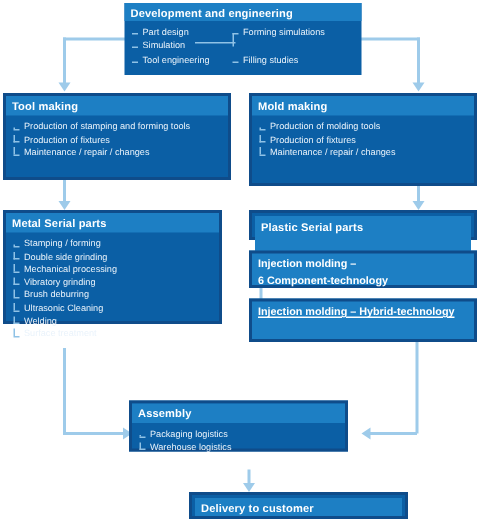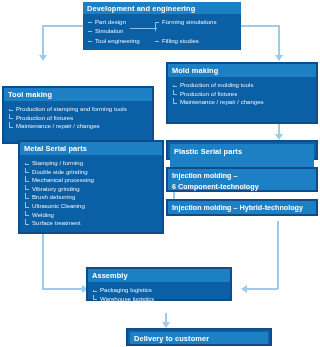--- a/index.html
+++ b/index.html
@@ -136,39 +136,39 @@
         <li>Simulation</li>
         <li>Tool engineering</li>
       </ul>
       <ul class="tcol tcolB">
         <li>Forming simulations</li>
         <li style="margin-top:9.4px;">Filling studies</li>
       </ul>
     </div>
   </div>
 
-  <div class="box framed" style="left:2px;top:62px;width:152px;height:58px;margin-top:24px;">
+  <div class="box framed" style="left:2px;top:62px;width:152px;height:58px;">
     <div class="hdr">Tool making</div>
     <ul class="blist">
       <li>Production of stamping and forming tools</li>
       <li>Production of fixtures</li>
       <li>Maintenance / repair / changes</li>
     </ul>
   </div>
 
   <div class="box framed" style="left:166px;top:62px;width:152px;height:62px;">
     <div class="hdr">Mold making</div>
     <ul class="blist">
       <li>Production of molding tools</li>
       <li>Production of fixtures</li>
       <li>Maintenance / repair / changes</li>
     </ul>
   </div>
 
-  <div class="box framed" style="left:18px;top:140px;width:146px;height:94px;">
+  <div class="box framed" style="left:2px;top:140px;width:146px;height:76px;">
     <div class="hdr">Metal Serial parts</div>
     <ul class="blist">
       <li>Stamping / forming</li>
       <li>Double side grinding</li>
       <li>Mechanical processing</li>
       <li>Vibratory grinding</li>
       <li>Brush deburring</li>
       <li>Ultrasonic Cleaning</li>
       <li>Welding</li>
       <li>Surface treatment</li>
@@ -177,21 +177,21 @@
 
   <div class="box framed" style="left:166px;top:140px;width:152px;height:20px;padding:2px;">
     <div class="hdr" style="height:28px;line-height:13px;">Plastic Serial parts</div>
   </div>
 
   <div class="subbox" style="left:166px;top:167px;width:152px;height:25px;">
     <span>Injection molding –</span><br>
     <span>6 Component-technology</span>
   </div>
 
-  <div class="subbox" style="left:166px;top:199px;width:152px;height:17px;">
+  <div class="subbox" style="left:166px;top:199px;width:152px;height:29px;text-decoration:underline;">
     <span>Injection molding – Hybrid-technology</span>
   </div>
 
   <div class="box framed" style="left:86px;top:267px;width:146px;height:34px;">
     <div class="hdr">Assembly</div>
     <ul class="blist">
       <li>Packaging logistics</li>
       <li>Warehouse logistics</li>
     </ul>
   </div>

